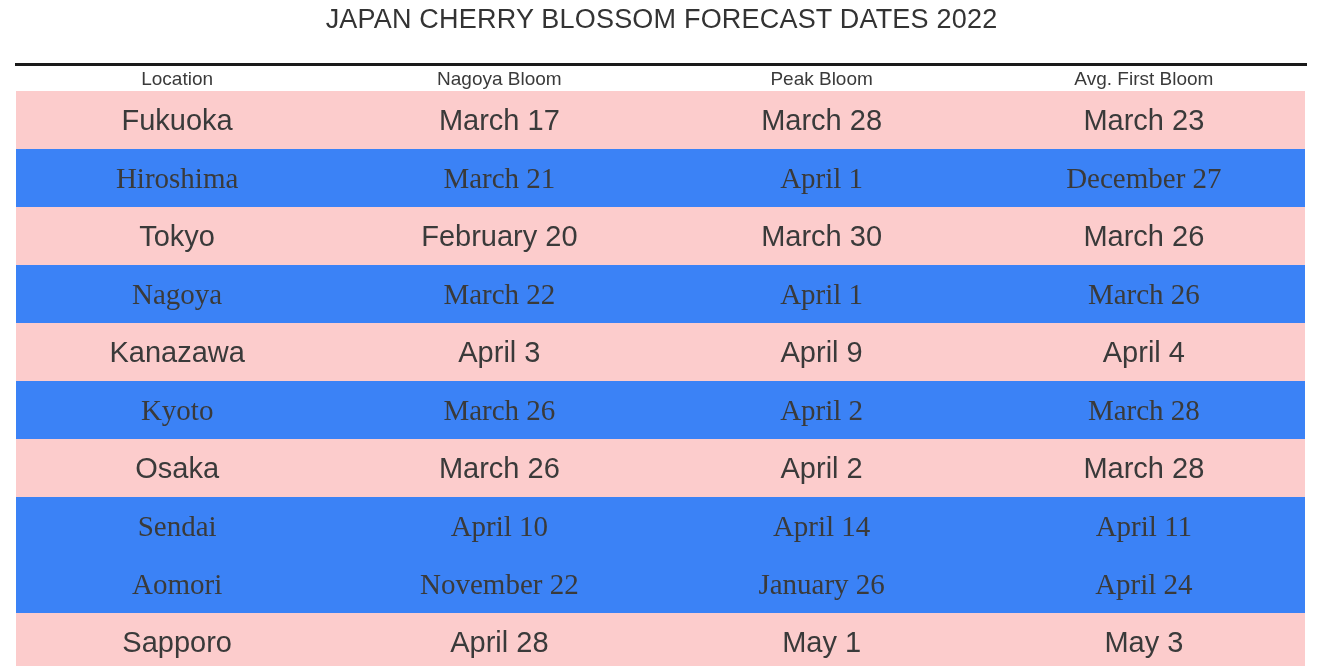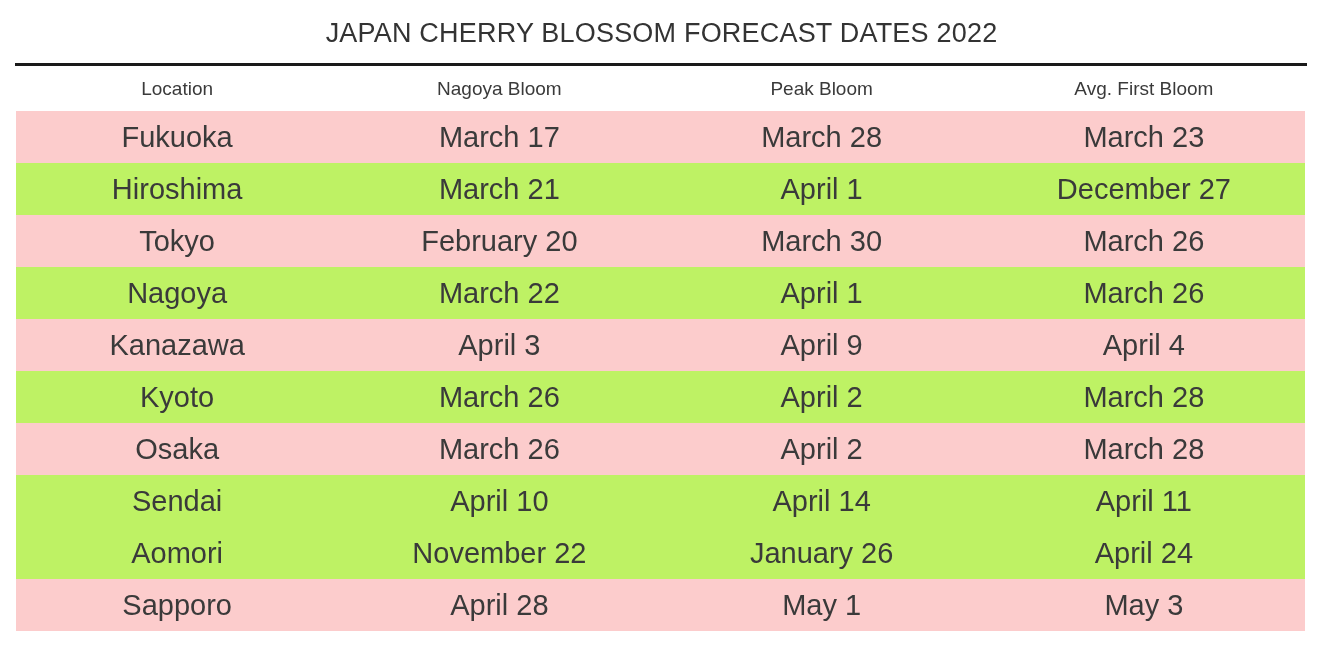--- a/index.html
+++ b/index.html
@@ -20,21 +20,21 @@
     position: relative;
     width: 1320px;
     height: 666px;
     background: #ffffff;
   }
 
   
   .title {
     position: absolute;
     left: 16px;
-    top: 18px;
+    top: 4px;
     width: 1291px;
     text-align: center;
     font-size: 27px;
     font-weight: 400;
     letter-spacing: 0.2px;
     color: #333333;
     white-space: nowrap;
   }
 
   
@@ -52,45 +52,45 @@
     position: absolute;
     left: 16px;
     top: 67px;
     width: 1289px;
     border-collapse: collapse;
     table-layout: fixed;
   }
   .table col { width: 25%; }
 
   .table th {
-    height: 44px;
+    height: 24px;
     padding: 0;
     font-size: 19px;
     font-weight: 400;
     color: #3a3a3a;
     text-align: center;
     vertical-align: middle;
     background: #ffffff;
     white-space: nowrap;
   }
 
   .table td {
-    height: 52px;
+    height: 58px;
     padding: 0;
     font-size: 29px;
     font-weight: 400;
     color: #3a3a3a;
     text-align: center;
     vertical-align: middle;
     white-space: nowrap;
     line-height: 1;
   }
 
   .row-odd  td { background: #fccccc; }
-  .row-even td { background: #bef264; }
+  .row-even td { background: #3b82f6; font-family: Liberation Serif, serif; }
 </style>
 </head>
 <body>
 
 <div class="sheet">
 
   <div class="title">JAPAN CHERRY BLOSSOM FORECAST DATES 2022</div>
 
   <div class="title-rule"></div>
 

